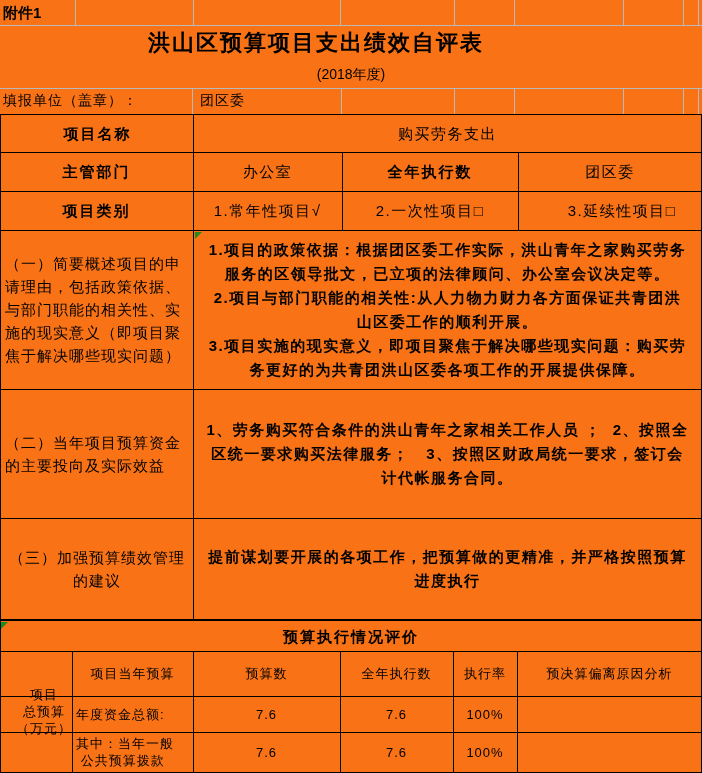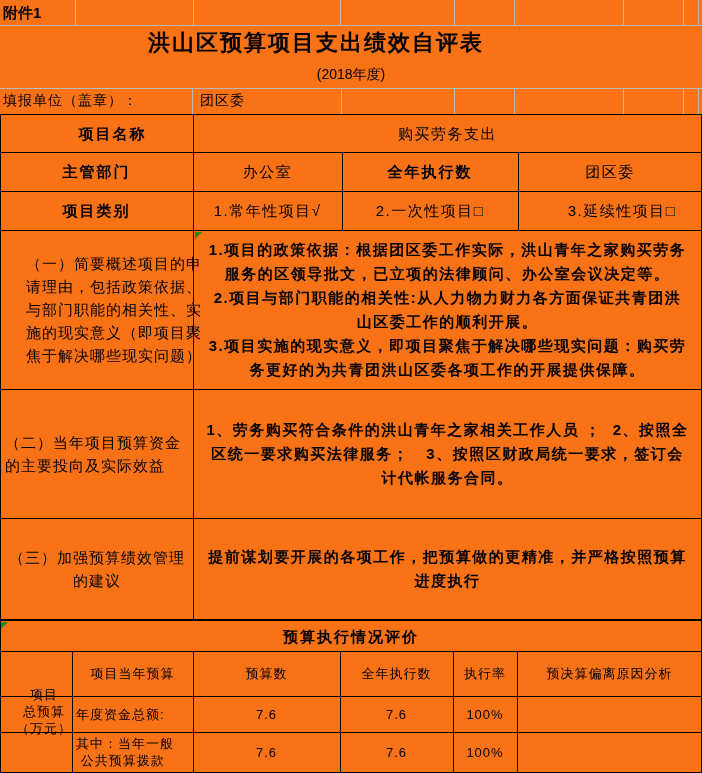--- a/index.html
+++ b/index.html
@@ -78,34 +78,34 @@
 
   <div class="flag" style="left:195px;top:232px;"></div>
   <div class="flag" style="left:1px;top:622px;"></div>
 
   <div class="t attach left" style="left:3px;top:0;width:150px;height:25px;">附件1</div>
   <div class="t title" style="left:0;top:25px;width:632px;height:37px;">洪山区预算项目支出绩效自评表</div>
   <div class="t sub" style="left:0;top:62px;width:702px;height:26px;">(2018年度)</div>
   <div class="t unit left" style="left:3px;top:88px;width:189px;height:26px;">填报单位（盖章）：</div>
   <div class="t unit left" style="left:200px;top:88px;width:140px;height:26px;">团区委</div>
 
-  <div class="t hlabel" style="left:16px;top:114px;width:193px;height:38px;">项目名称</div>
+  <div class="t hlabel" style="left:1px;top:114px;width:193px;height:38px;">项目名称</div>
   <div class="t val" style="left:193px;top:114px;width:509px;height:38px;">购买劳务支出</div>
 
   <div class="t hlabel" style="left:0;top:152px;width:193px;height:39px;">主管部门</div>
   <div class="t val" style="left:193px;top:152px;width:149px;height:39px;">办公室</div>
   <div class="t hlabel" style="left:342px;top:152px;width:176px;height:39px;">全年执行数</div>
   <div class="t val" style="left:518px;top:152px;width:184px;height:39px;">团区委</div>
 
   <div class="t hlabel" style="left:0;top:191px;width:193px;height:39px;">项目类别</div>
   <div class="t val" style="left:193px;top:191px;width:149px;height:39px;">1.常年性项目√</div>
   <div class="t val" style="left:342px;top:191px;width:176px;height:39px;">2.一次性项目□</div>
   <div class="t val" style="left:518px;top:191px;width:208px;height:39px;">3.延续性项目□</div>
 
-  <div class="t seclabel left" style="left:5px;top:230px;width:184px;height:159px;margin-left:21px;">（一）简要概述项目的申
+  <div class="t seclabel left" style="left:5px;top:230px;width:184px;height:159px;">（一）简要概述项目的申
 请理由，包括政策依据、
 与部门职能的相关性、实
 施的现实意义（即项目聚
 焦于解决哪些现实问题）</div>
   <div class="t seccontent" style="left:197px;top:230px;width:501px;height:159px;">1.项目的政策依据：根据团区委工作实际，洪山青年之家购买劳务
 服务的区领导批文，已立项的法律顾问、办公室会议决定等。
 2.项目与部门职能的相关性:从人力物力财力各方面保证共青团洪
 山区委工作的顺利开展。
 3.项目实施的现实意义，即项目聚焦于解决哪些现实问题：购买劳
 务更好的为共青团洪山区委各项工作的开展提供保障。</div>

